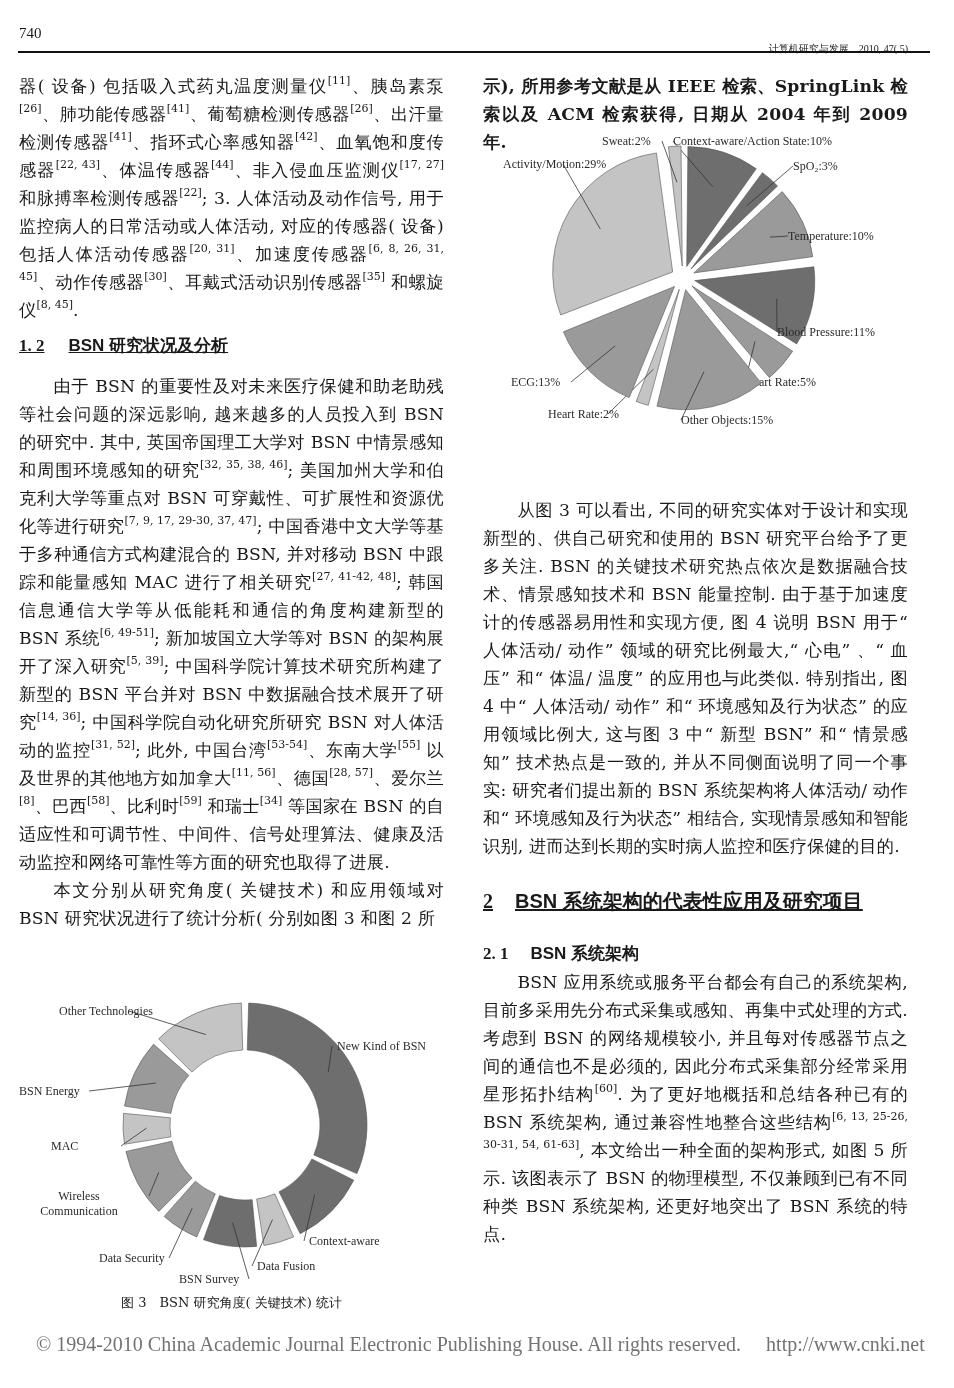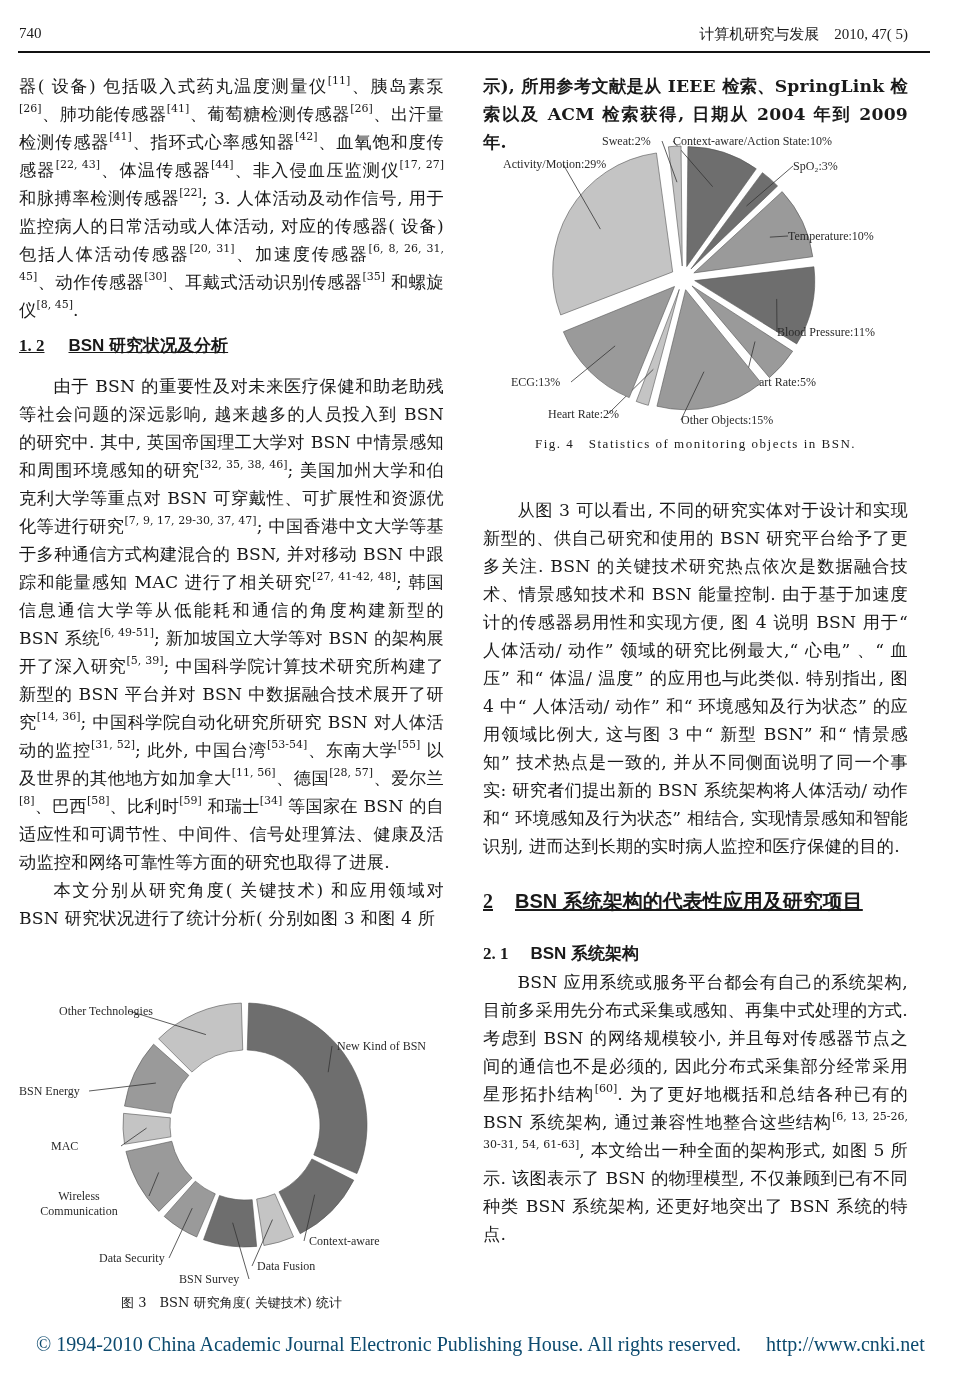--- a/index.html
+++ b/index.html
@@ -1,49 +1,49 @@
 <!DOCTYPE html>
 <html><head>
 <meta charset="utf-8">
 <style>
   html, body { margin: 0; padding: 0; background: #ffffff; }
   body { width: 954px; height: 1388px; position: relative; overflow: hidden;
          font-family: "DejaVu Serif", "Liberation Serif", serif; color: #1a1a1a; }
   .header-left { position: absolute; left: 19px; top: 25px; font-size: 15px; font-family: "Liberation Serif", serif; }
-  .header-right { position: absolute; right: 46px; top: 25px; font-size: 15px; font-family: "Liberation Serif", serif; }
+  .header-right { position: absolute; right: 46px; top: 42px; font-size: 10px; font-family: "Liberation Serif", serif; }
   .header-rule { position: absolute; left: 18px; width: 912px; top: 51px; height: 1.5px; background: #111; }
   .col { position: absolute; width: 425px; }
   .col-left { left: 19px; }
   .col-right { left: 483px; }
   .para { margin: 0; font-size: 17.2px; line-height: 28px; text-align: justify; letter-spacing: 0.2px; }
   .para.indent { text-indent: 2em; }
   sup { font-size: 11px; vertical-align: 8px; line-height: 0; letter-spacing: 0; }
   .h2 { font-size: 17px; font-weight: bold; margin: 0; line-height: 28px; font-family: "Liberation Sans", sans-serif; }
   .h1 { font-size: 20px; font-weight: bold; margin: 0; line-height: 30px; font-family: "Liberation Sans", sans-serif; text-decoration: underline; }
   .num { font-family: "Liberation Serif", serif; font-weight: bold; }
   .caption-en { font-size: 13px; text-align: center; letter-spacing: 1.5px; font-family: "Liberation Serif", serif; margin: 0; line-height: 24px; }
   .caption-cn { font-size: 13px; text-align: center; margin: 0; line-height: 22px; }
   .chart-label { font-family: "Liberation Serif", serif; font-size: 12px; fill: #2a2a2a; }
-  .footer { position: absolute; left: 36px; top: 1331px; font-size: 20px; color: #0c4a6e;
+  .footer { position: absolute; left: 36px; top: 1331px; font-size: 20px; color: #737373;
             font-family: "Liberation Serif", serif; white-space: nowrap; }
 </style>
 </head>
 <body>
 
 <div class="header-left">740</div>
 <div class="header-right">计算机研究与发展　2010, 47( 5)</div>
 <div class="header-rule"></div>
 
 <div class="col col-left" style="top:72px;">
   <p class="para"><span>器( 设备) 包括吸入式药丸温度测量仪</span><sup>[11]</sup><span>、胰岛素泵</span><sup>[26]</sup><span>、肺功能传感器</span><sup>[41]</sup><span>、葡萄糖检测传感器</span><sup>[26]</sup><span>、出汗量检测传感器</span><sup>[41]</sup><span>、指环式心率感知器</span><sup>[42]</sup><span>、血氧饱和度传感器</span><sup>[22, 43]</sup><span>、体温传感器</span><sup>[44]</sup><span>、非入侵血压监测仪</span><sup>[17, 27]</sup><span> 和脉搏率检测传感器</span><sup>[22]</sup><span>; 3. 人体活动及动作信号, 用于监控病人的日常活动或人体活动, 对应的传感器( 设备) 包括人体活动传感器</span><sup>[20, 31]</sup><span>、加速度传感器</span><sup>[6, 8, 26, 31, 45]</sup><span>、动作传感器</span><sup>[30]</sup><span>、耳戴式活动识别传感器</span><sup>[35]</sup><span> 和螺旋仪</span><sup>[8, 45]</sup><span>.</span></p>
   <p class="h2" style="margin-top:8px; margin-bottom:12px;text-decoration:underline;">
     <span class="num">1. 2</span><span style="display:inline-block;width:24px;"></span><span>BSN 研究状况及分析</span>
   </p>
   <p class="para indent"><span>由于 BSN 的重要性及对未来医疗保健和助老助残等社会问题的深远影响, 越来越多的人员投入到 BSN 的研究中. 其中, 英国帝国理工大学对 BSN 中情景感知和周围环境感知的研究</span><sup>[32, 35, 38, 46]</sup><span>; 美国加州大学和伯克利大学等重点对 BSN 可穿戴性、可扩展性和资源优化等进行研究</span><sup>[7, 9, 17, 29-30, 37, 47]</sup><span>; 中国香港中文大学等基于多种通信方式构建混合的 BSN, 并对移动 BSN 中跟踪和能量感知 MAC 进行了相关研究</span><sup>[27, 41-42, 48]</sup><span>; 韩国信息通信大学等从低能耗和通信的角度构建新型的 BSN 系统</span><sup>[6, 49-51]</sup><span>; 新加坡国立大学等对 BSN 的架构展开了深入研究</span><sup>[5, 39]</sup><span>; 中国科学院计算技术研究所构建了新型的 BSN 平台并对 BSN 中数据融合技术展开了研究</span><sup>[14, 36]</sup><span>; 中国科学院自动化研究所研究 BSN 对人体活动的监控</span><sup>[31, 52]</sup><span>; 此外, 中国台湾</span><sup>[53-54]</sup><span>、东南大学</span><sup>[55]</sup><span> 以及世界的其他地方如加拿大</span><sup>[11, 56]</sup><span>、德国</span><sup>[28, 57]</sup><span>、爱尔兰</span><sup>[8]</sup><span>、巴西</span><sup>[58]</sup><span>、比利时</span><sup>[59]</sup><span> 和瑞士</span><sup>[34]</sup><span> 等国家在 BSN 的自适应性和可调节性、中间件、信号处理算法、健康及活动监控和网络可靠性等方面的研究也取得了进展.</span></p>
-  <p class="para indent"><span>本文分别从研究角度( 关键技术) 和应用领域对 BSN 研究状况进行了统计分析( 分别如图 3 和图 4 所</span></p>
+  <p class="para indent"><span>本文分别从研究角度( 关键技术) 和应用领域对 BSN 研究状况进行了统计分析( 分别如图 3 和图 2 所</span></p>
 </div>
 
 <svg id="donut" style="position:absolute; left:19px; top:1000px;" width="425" height="300">
     <path d="M229.65945102470448,3.0548958826235264 A122,122 0 0 1 337.8973475860034,173.61052975659848 L294.7893530241824,154.88352239135153 A75,75 0 0 0 228.24966251518717,50.033747468825936 Z" fill="#6e6e6e" stroke="#555" stroke-width="0.6"></path>
     <line x1="309.16630066194847" y1="72.22106069456885" x2="313" y2="46" stroke="#333" stroke-width="0.8"></line>
     <text x="318" y="50" class="chart-label" text-anchor="start"><tspan x="318" dy="0">New Kind of BSN</tspan></text>
     <path d="M334.7811106563719,180.2328703252527 A122,122 0 0 1 281.23287032525263,233.78111065637188 L259.9546333966717,191.87363360022863 A75,75 0 0 0 292.87363360022863,158.95463339667174 Z" fill="#6e6e6e" stroke="#555" stroke-width="0.6"></path>
     <line x1="295.6500179468749" y1="194.65001794687493" x2="285" y2="241" stroke="#333" stroke-width="0.8"></line>
     <text x="290" y="245" class="chart-label" text-anchor="start"><tspan x="290" dy="0">Context-aware</tspan></text>
     <path d="M274.61052975659845,236.89734758600338 A122,122 0 0 1 244.91436937671614,245.52487971817746 L237.62768609224352,199.09316376117465 A75,75 0 0 0 255.88352239135153,193.7893530241824 Z" fill="#c4c4c4" stroke="#555" stroke-width="0.6"></path>
@@ -102,21 +102,20 @@
     <line x1="132.11774900609143" y1="217.8822509939086" x2="88" y2="254" stroke="#333" stroke-width="0.8"></line>
     <text x="28" y="258" class="chart-label" text-anchor="start">ECG:13%</text>
     <path d="M189.67109567595267,143.89150301099554 L77.66175388102178,186.9485274166178 A120,120 0 0 1 173.44134184198842,24.994088865485537 Z" fill="#c4c4c4" stroke="#555" stroke-width="0.6"></path>
     <line x1="117.36876540762142" y1="101.13202408796433" x2="80" y2="36" stroke="#333" stroke-width="0.8"></line>
     <text x="20" y="40" class="chart-label" text-anchor="start">Activity/Motion:29%</text>
     <path d="M199.24651376564825,138.02367925886074 L185.39779553044906,18.825470366100674 A120,120 0 0 1 198.04653376554836,18.029679208860912 Z" fill="#c4c4c4" stroke="#555" stroke-width="0.6"></path>
     <line x1="193.97211012518594" y1="54.18943407088592" x2="179" y2="13" stroke="#333" stroke-width="0.8"></line>
     <text x="119" y="17" class="chart-label" text-anchor="start">Sweat:2%</text>
   </svg>
 <div style="position:absolute; left:483px; width:425px; top:432px;">
-  <p class="caption-en">Fig. 4　Statistics of monitoring objects in BSN.</p>
 </div>
 
 <div class="col col-right" style="top:496px;">
   <p class="para indent"><span>从图 3 可以看出, 不同的研究实体对于设计和实现新型的、供自己研究和使用的 BSN 研究平台给予了更多关注. BSN 的关键技术研究热点依次是数据融合技术、情景感知技术和 BSN 能量控制. 由于基于加速度计的传感器易用性和实现方便, 图 4 说明 BSN 用于“ 人体活动/ 动作” 领域的研究比例最大,“ 心电” 、“ 血压” 和“ 体温/ 温度” 的应用也与此类似. 特别指出, 图 4 中“ 人体活动/ 动作” 和“ 环境感知及行为状态” 的应用领域比例大, 这与图 3 中“ 新型 BSN” 和“ 情景感知” 技术热点是一致的, 并从不同侧面说明了同一个事实: 研究者们提出新的 BSN 系统架构将人体活动/ 动作和“ 环境感知及行为状态” 相结合, 实现情景感知和智能识别, 进而达到长期的实时病人监控和医疗保健的目的.</span></p>
   <p class="h1" style="margin-top:26px; margin-bottom:24px;">
     <span class="num">2</span><span style="display:inline-block;width:22px;"></span><span>BSN 系统架构的代表性应用及研究项目</span>
   </p>
   <p class="h2">
     <span class="num">2. 1</span><span style="display:inline-block;width:22px;"></span><span>BSN 系统架构</span>
   </p>

